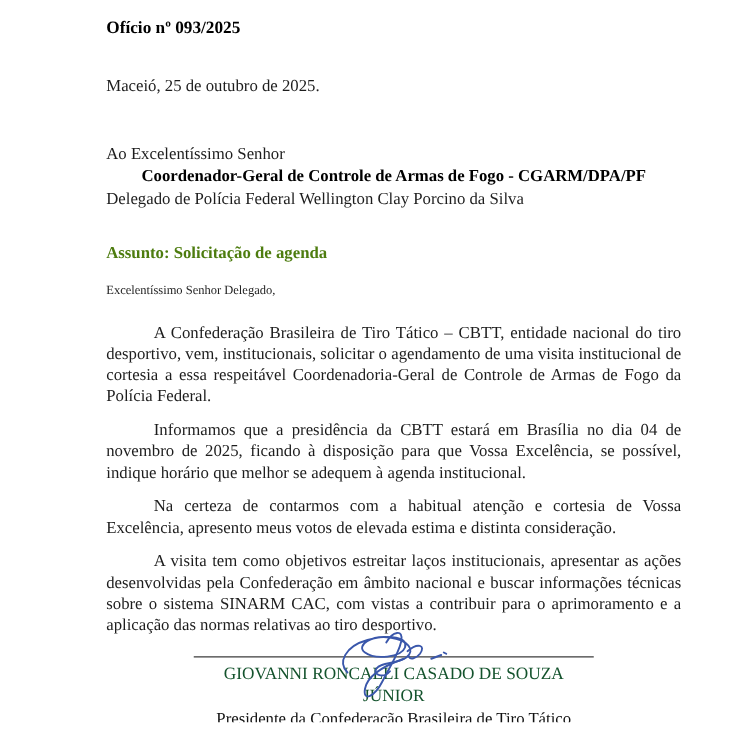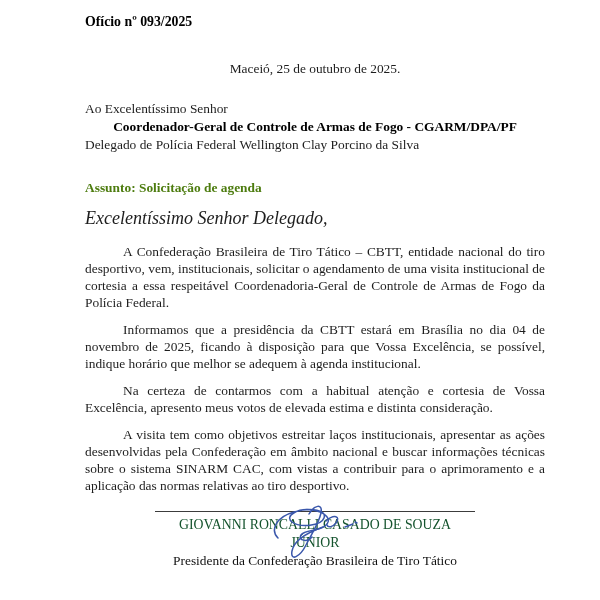--- a/index.html
+++ b/index.html
@@ -24,42 +24,41 @@
   }
   .content p { margin: 0; }
   .doc-number {
     font-weight: bold;
     font-size: 13.8px;
     line-height: 18px;
     color: #000;
   }
   .date-line {
     margin-top: 29px !important;
-    text-align: center;
+    text-align: left;
     font-size: 13.4px;
     line-height: 18px;
   }
-  .recipient { margin-top: 22px; }
+  .recipient { margin-top: 36px; }
   .recipient p {
     font-size: 13.4px;
     line-height: 18px;
   }
   .bold { font-weight: bold; color: #000; text-align: center; }
   .subject {
     margin-top: 25px !important;
     font-weight: bold;
     font-size: 13.4px;
     line-height: 18px;
     color: #4d7c0f;
   }
   .salutation {
     margin-top: 13px !important;
-    font-size: 18px;
+    font-size: 10px;
     line-height: 17px;
-    font-style: italic;
   }
   .body-par {
     font-size: 13.4px;
     line-height: 17px;
     text-align: justify;
     text-indent: 38px;
     margin: 0 0 10px 0 !important;
   }
   .body-par.first { margin-top: 16px !important; }
   .closing {

